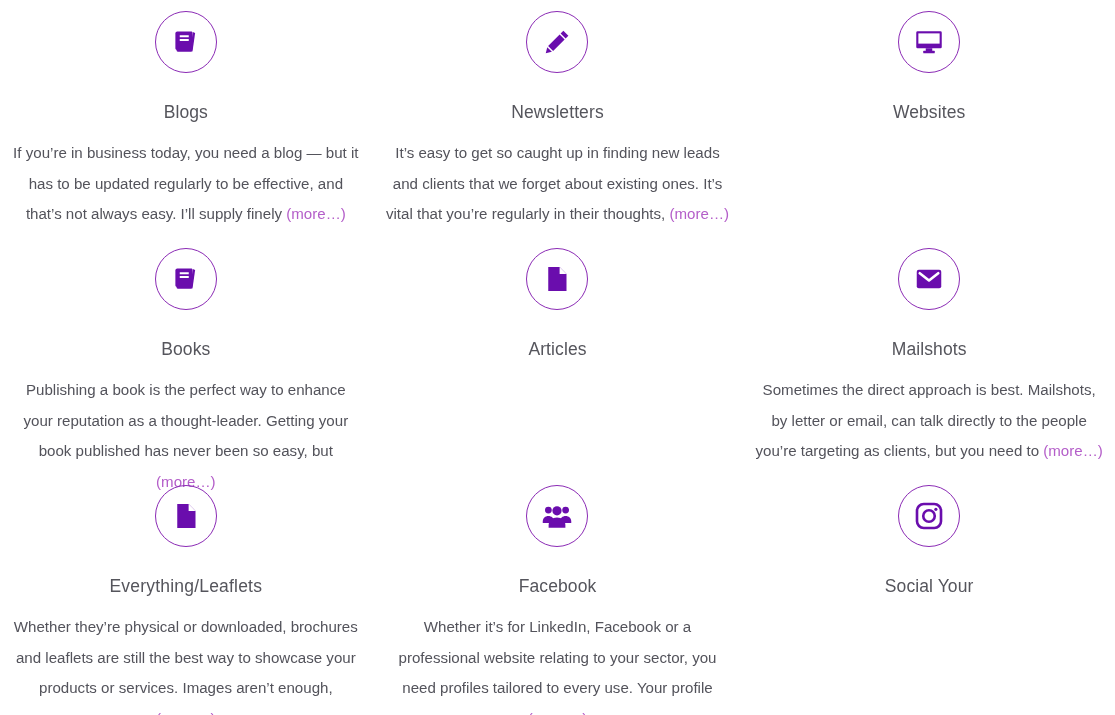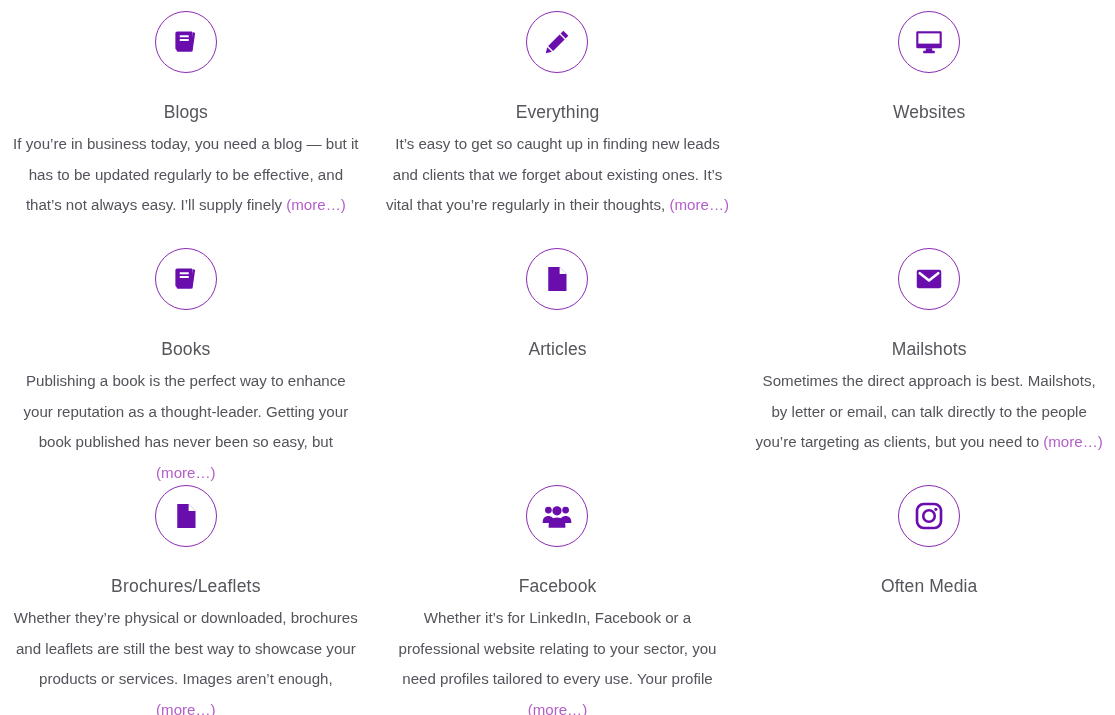--- a/index.html
+++ b/index.html
@@ -56,21 +56,21 @@
     margin-top: 29px;
     line-height: 1.2;
     text-align: center;
   }
 
   .service-desc {
     font-size: 15.1px;
     line-height: 30.5px;
     color: #53535b;
     text-align: center;
-    margin-top: 6px;
+    margin-top: 15px;
     max-width: 352px;
   }
 
   .more-link {
     color: #b45ec9;
     text-decoration: none;
     cursor: pointer;
     white-space: nowrap;
   }
 
@@ -100,21 +100,21 @@
   </div>
 
   <div class="service-cell row-1 cell-newsletters">
     <div class="icon-circle">
       <svg width="30" height="30" viewBox="0 0 24 24" aria-hidden="true">
         <path fill="#6a0dad" d="M17.1 2.9l4 4-2.2 2.2-4-4z"></path>
         <path fill="#6a0dad" d="M14.1 5.9l4 4-9.2 9.2-4-4z"></path>
         <path fill="#6a0dad" d="M4.2 16.1l3.7 3.7-4.9 1.2z"></path>
       </svg>
     </div>
-    <div class="service-title">Everything</div>
+    <div class="service-title">Newsletters</div>
     <div class="service-desc"><span>It’s easy to get so caught up in finding new leads and clients that we forget about existing ones. It’s vital that you’re regularly in their thoughts, </span><a class="more-link">(more…)</a></div>
   </div>
 
   <div class="service-cell row-1 cell-websites">
     <div class="icon-circle">
       <svg width="30" height="30" viewBox="0 0 24 24" aria-hidden="true">
         <rect x="1.8" y="3.4" width="20.4" height="13.6" rx="1.1" fill="#6a0dad"></rect>
         <rect x="3.5" y="5.1" width="17" height="8.2" fill="#ffffff"></rect>
         <rect x="9.4" y="17" width="5.2" height="2.6" fill="#6a0dad"></rect>
         <rect x="7.4" y="19" width="9.2" height="1.9" rx="0.4" fill="#6a0dad"></rect>
@@ -157,21 +157,21 @@
     <div class="service-desc"><span>Sometimes the direct approach is best. Mailshots, by letter or email, can talk directly to the people you’re targeting as clients, but you need to </span><a class="more-link">(more…)</a></div>
   </div>
 
   <div class="service-cell row-3 cell-brochures">
     <div class="icon-circle">
       <svg width="30" height="30" viewBox="0 0 24 24" aria-hidden="true">
         <path fill="#6a0dad" d="M5 2.4h9.1l5.5 5.5v13.7H5z"></path>
         <path fill="#ffffff" d="M14.1 2.4l5.5 5.5h-5.5z"></path>
       </svg>
     </div>
-    <div class="service-title">Brochures/Leaflets</div>
+    <div class="service-title">Everything/Leaflets</div>
     <div class="service-desc"><span>Whether they’re physical or downloaded, brochures and leaflets are still the best way to showcase your products or services. Images aren’t enough, </span><a class="more-link">(more…)</a></div>
   </div>
 
   <div class="service-cell row-3 cell-profiles">
     <div class="icon-circle">
       <svg width="30" height="30" viewBox="0 0 24 24" aria-hidden="true">
         <circle cx="5.1" cy="7.2" r="2.7" fill="#6a0dad"></circle>
         <circle cx="18.9" cy="7.2" r="2.7" fill="#6a0dad"></circle>
         <path fill="#6a0dad" d="M0.6 16.3c0-2.6 2-4.3 4.5-4.3s4.5 1.7 4.5 4.3v1.3H0.6z"></path>
         <path fill="#6a0dad" d="M14.4 16.3c0-2.6 2-4.3 4.5-4.3s4.5 1.7 4.5 4.3v1.3h-9z"></path>
@@ -184,16 +184,16 @@
   </div>
 
   <div class="service-cell row-3 cell-social">
     <div class="icon-circle">
       <svg width="30" height="30" viewBox="0 0 24 24" aria-hidden="true">
         <rect x="2.4" y="2.4" width="19.2" height="19.2" rx="5.4" fill="none" stroke="#6a0dad" stroke-width="2.1"></rect>
         <circle cx="12" cy="12" r="4.6" fill="none" stroke="#6a0dad" stroke-width="2.1"></circle>
         <circle cx="17.5" cy="6.6" r="1.3" fill="#6a0dad"></circle>
       </svg>
     </div>
-    <div class="service-title">Often Media</div>
+    <div class="service-title">Social Your</div>
   </div>
 
 </div>
 
 </body></html>

